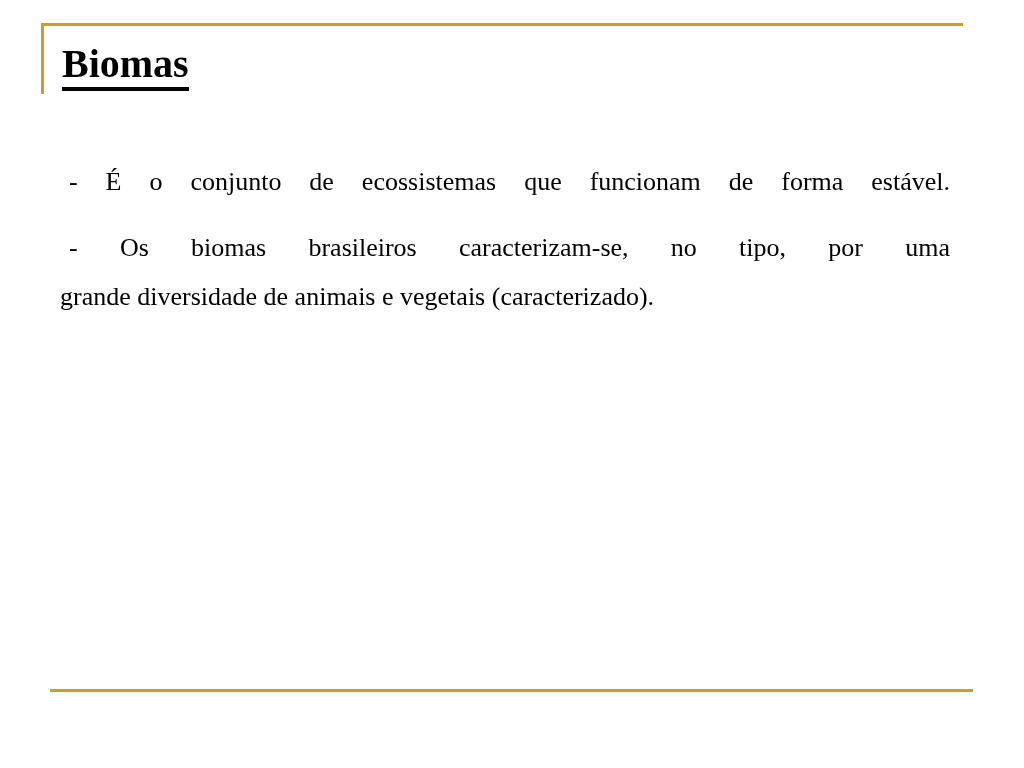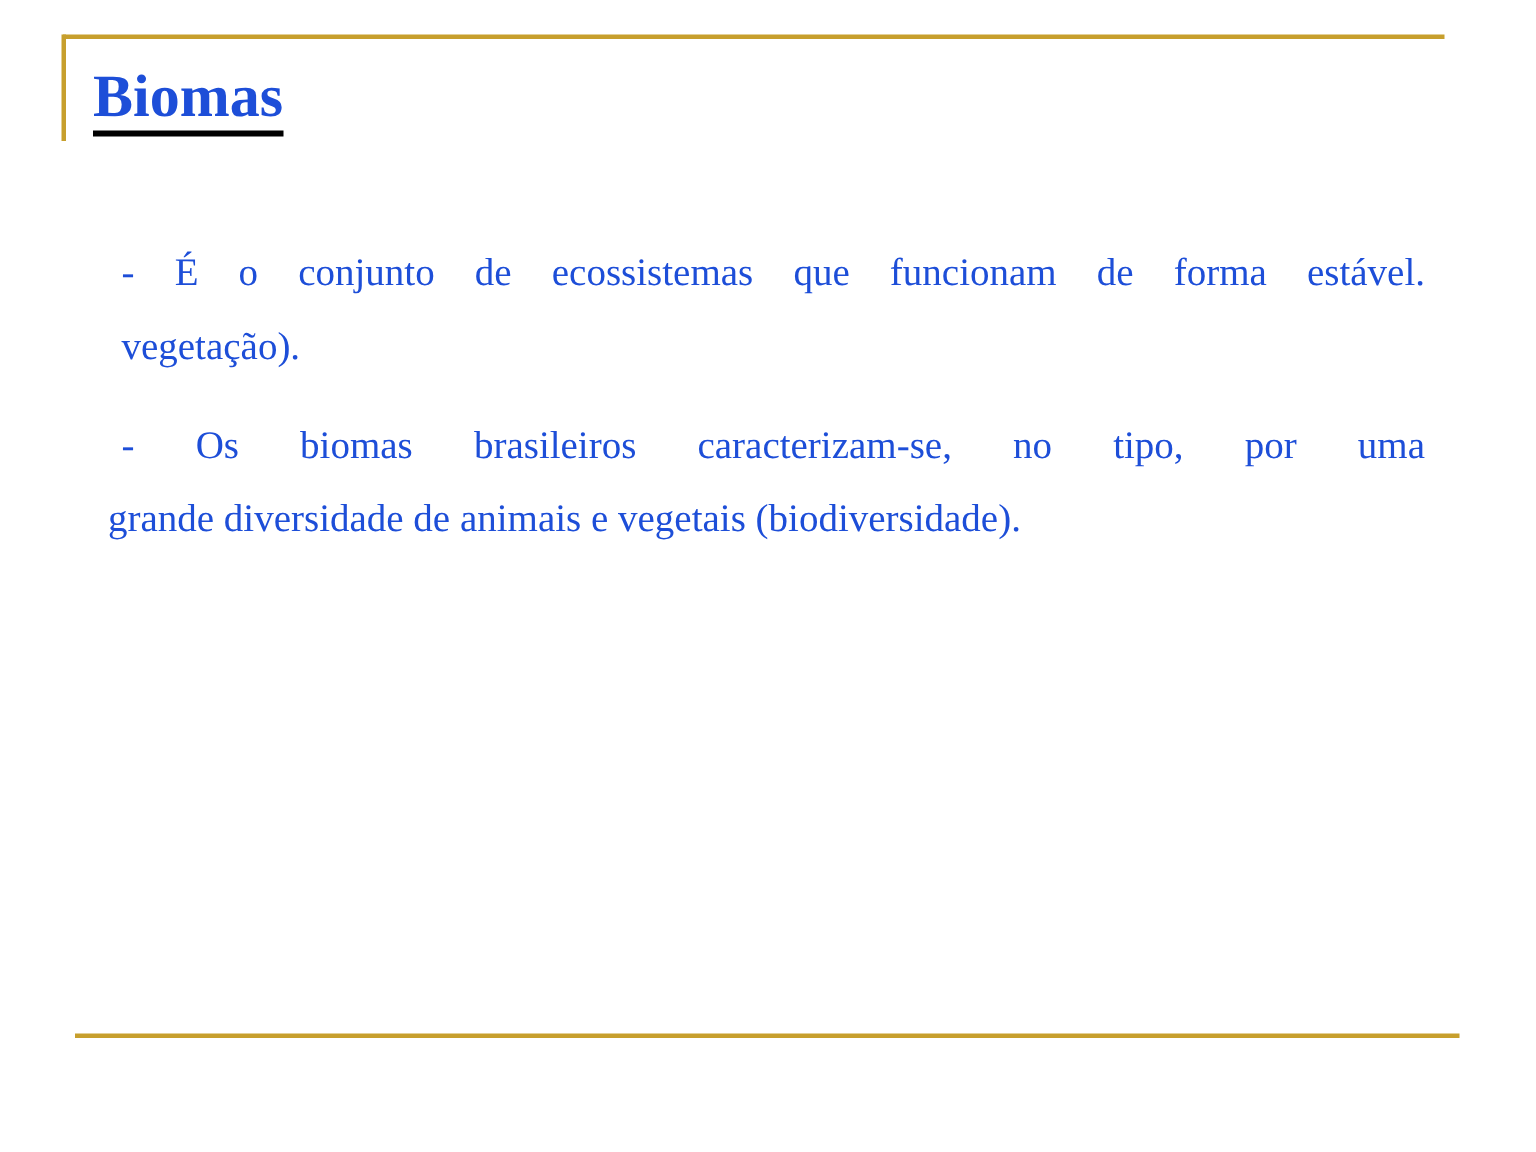--- a/index.html
+++ b/index.html
@@ -7,21 +7,21 @@
     padding: 0;
     background: #ffffff;
   }
   .slide {
     position: relative;
     width: 1024px;
     height: 768px;
     background: #ffffff;
     overflow: hidden;
     font-family: "Liberation Serif", "DejaVu Serif", serif;
-    color: #1d4ed8;
+    color: #000000;
   }
   
   .top-line {
     position: absolute;
     left: 42px;
     top: 23px;
     width: 921px;
     height: 3px;
     background: var(--accent, #C79F2D);
   }
@@ -64,21 +64,20 @@
     line-height: 49px;
   }
   .para {
     margin: 0 0 17px 0;
   }
   .body-line {
     text-align: justify;
     text-align-last: justify;
     padding-left: 11px;
     white-space: normal;
-    margin-left: 12px;
   }
   .body-line.last {
     text-align-last: left;
   }
   .para.p2 .body-line.last {
     padding-left: 2px;
   }
 </style>
 </head>
 <body>
@@ -88,20 +87,19 @@
   <div class="left-line"></div>
   <div class="bottom-line"></div>
 
   <div class="title">
     <span>Biomas</span>
   </div>
 
   <div class="body-block" id="body-block">
       <div class="para p1">
         <div class="body-line">- É o conjunto de ecossistemas que funcionam de forma estável.</div>
-        <div class="body-line last">vegetação).</div>
       </div>
       <div class="para p2">
         <div class="body-line">- Os biomas brasileiros caracterizam-se, no tipo, por uma</div>
-        <div class="body-line last">grande diversidade de animais e vegetais (biodiversidade).</div>
+        <div class="body-line last">grande diversidade de animais e vegetais (caracterizado).</div>
       </div>
     </div>
 </div>
 
 </body></html>

